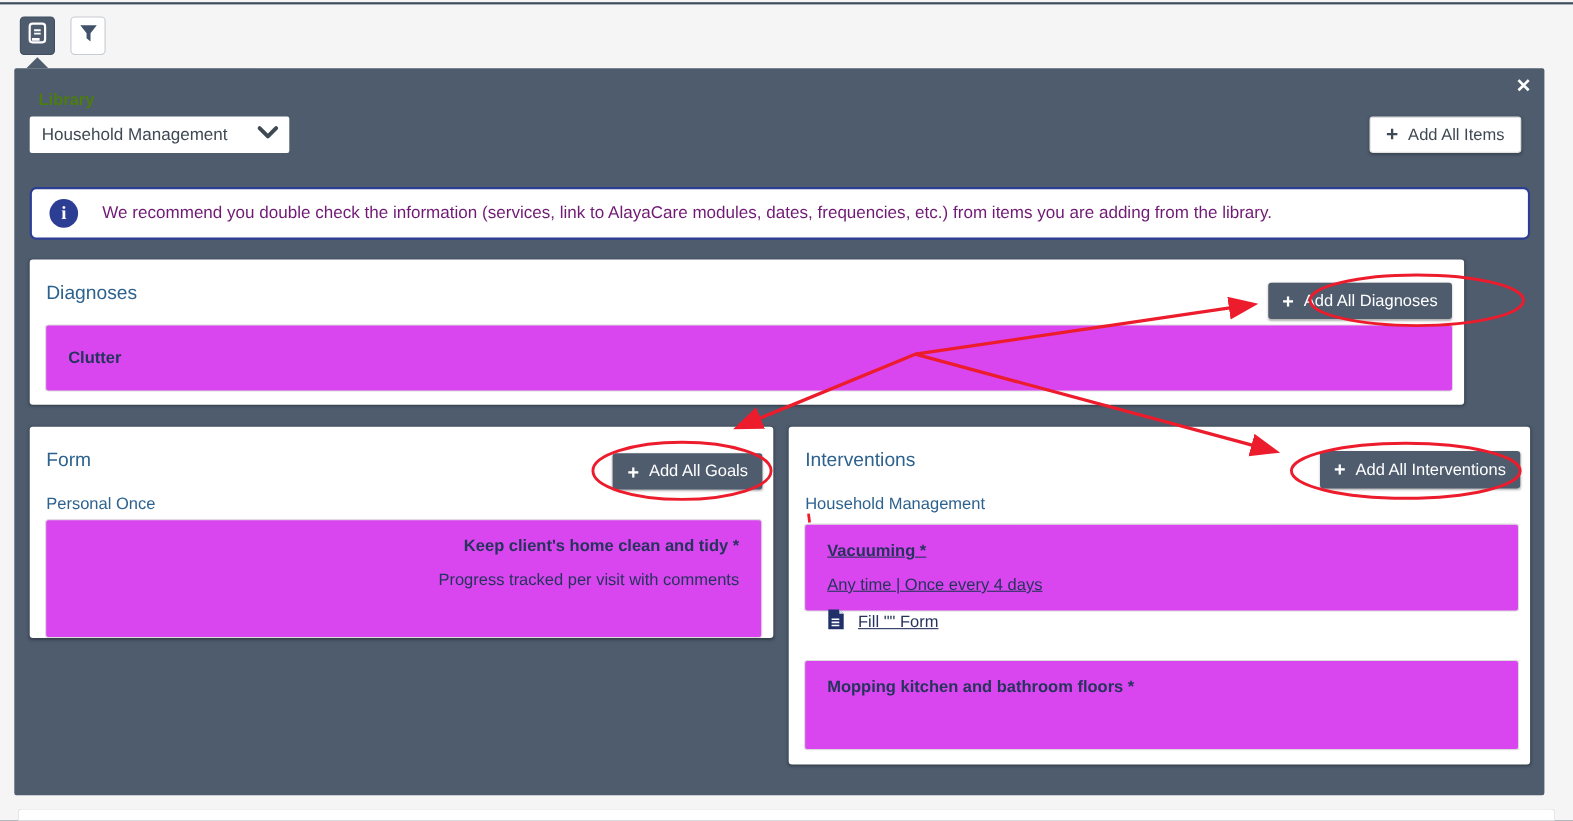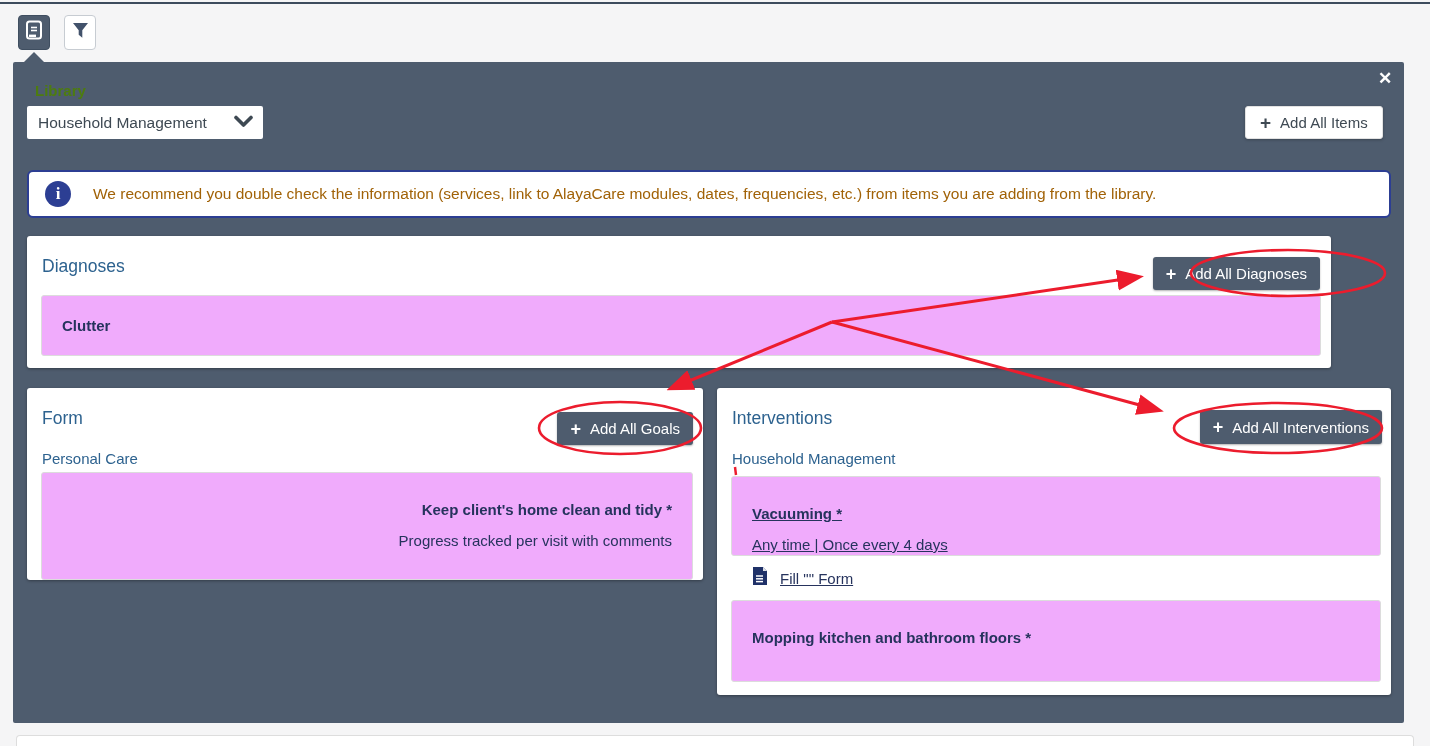--- a/index.html
+++ b/index.html
@@ -40,41 +40,41 @@
     display:flex; align-items:center; gap:9px; padding:0 14px; cursor:pointer;
     font-size:15px; color:#3e4953; }
   .btn-light .plus { font-size:19px; font-weight:bold; color:#3e4953; line-height:1; }
 
   .info-banner { position:absolute; left:27px; top:170px; width:1364px; height:48px;
     background:#ffffff; border:2px solid #2c3e93; border-radius:6px;
     display:flex; align-items:center; padding:0 16px; }
   .info-icon { width:26px; height:26px; border-radius:50%; background:#2c3e93; color:#ffffff;
     display:flex; align-items:center; justify-content:center;
     font-family:"Liberation Serif", serif; font-weight:bold; font-size:17px; flex:0 0 auto; }
-  .info-text { margin-left:22px; font-size:15.5px; color:#a16207; }
+  .info-text { margin-left:22px; font-size:15.5px; color:#701a75; }
 
   .card { position:absolute; background:#ffffff; border-radius:3px;
     box-shadow:0 1px 3px rgba(0,0,0,.35); }
   .card-diagnoses     { left:27px;  top:236px; width:1304px; height:132px;text-decoration:underline; }
   .card-goals         { left:27px;  top:388px; width:676px;  height:192px; }
   .card-interventions { left:717px; top:388px; width:674px;  height:307px; }
 
   .section-title { position:absolute; left:15px; top:20px; font-size:17.5px; color:#2d628f; }
   .category-label { position:absolute; left:15px; top:62px; font-size:15px; color:#2d628f; }
 
   .btn-slate { position:absolute; height:33px; background:#4e5c6e; border-radius:3px;
     box-shadow:0 1px 2px rgba(0,0,0,.3); display:flex; align-items:center; gap:9px;
     padding:0 13px; cursor:pointer; color:#ffffff; font-size:15px; white-space:nowrap; }
   .btn-slate .plus { font-size:18px; font-weight:bold; color:#ffffff; line-height:1; }
   .btn-add-diagnoses     { right:11px; top:21px; }
   .btn-add-goals         { right:10px; top:24px; }
   .btn-add-interventions { right:9px;  top:22px; height:34px; }
 
   .item { position:absolute; left:14px; right:10px; border:1px solid #dcdcdc; border-radius:3px;
-    background:#f0abfc; padding:28px 20px; cursor:pointer; }
+    background:#d946ef; padding:15px 20px; cursor:pointer; }
   .item-diag  { top:59px;  height:61px; display:flex; align-items:center; }
   .item-goal  { top:84px;  height:108px;text-align:right; }
   .item-int-1 { top:88px;  height:80px;text-decoration:underline; }
   .item-int-2 { top:212px; height:82px; }
 
   .item-title { font-size:15px; font-weight:bold; color:#26335d; }
   .item-sub   { font-size:15px; color:#26335d; margin-top:14px; }
   .form-row   { display:flex; align-items:center; gap:12px; margin-top:13px; }
   .form-label { font-size:15px; color:#26335d; }
 
@@ -143,21 +143,21 @@
     <span class="item-title">Clutter</span>
   </div>
 </div>
 
 <div class="card card-goals">
   <div class="section-title">Form</div>
   <div class="btn-slate btn-add-goals">
     <span class="plus">+</span>
     <span>Add All Goals</span>
   </div>
-  <div class="category-label">Personal Care</div>
+  <div class="category-label">Personal Once</div>
   <div class="item item-goal">
     <div class="item-title">Keep client's home clean and tidy *</div>
     <div class="item-sub">Progress tracked per visit with comments</div>
   </div>
 </div>
 
 <div class="card card-interventions">
   <div class="section-title">Interventions</div>
   <div class="btn-slate btn-add-interventions">
     <span class="plus">+</span>

